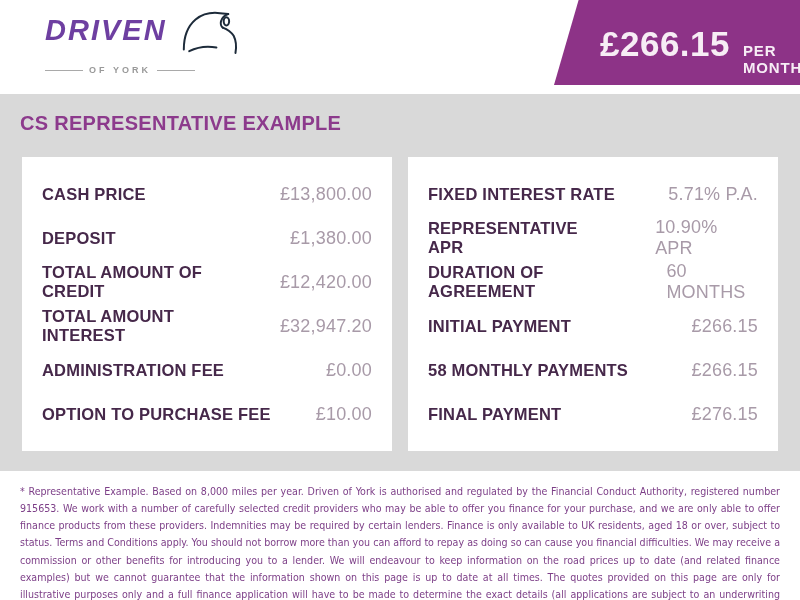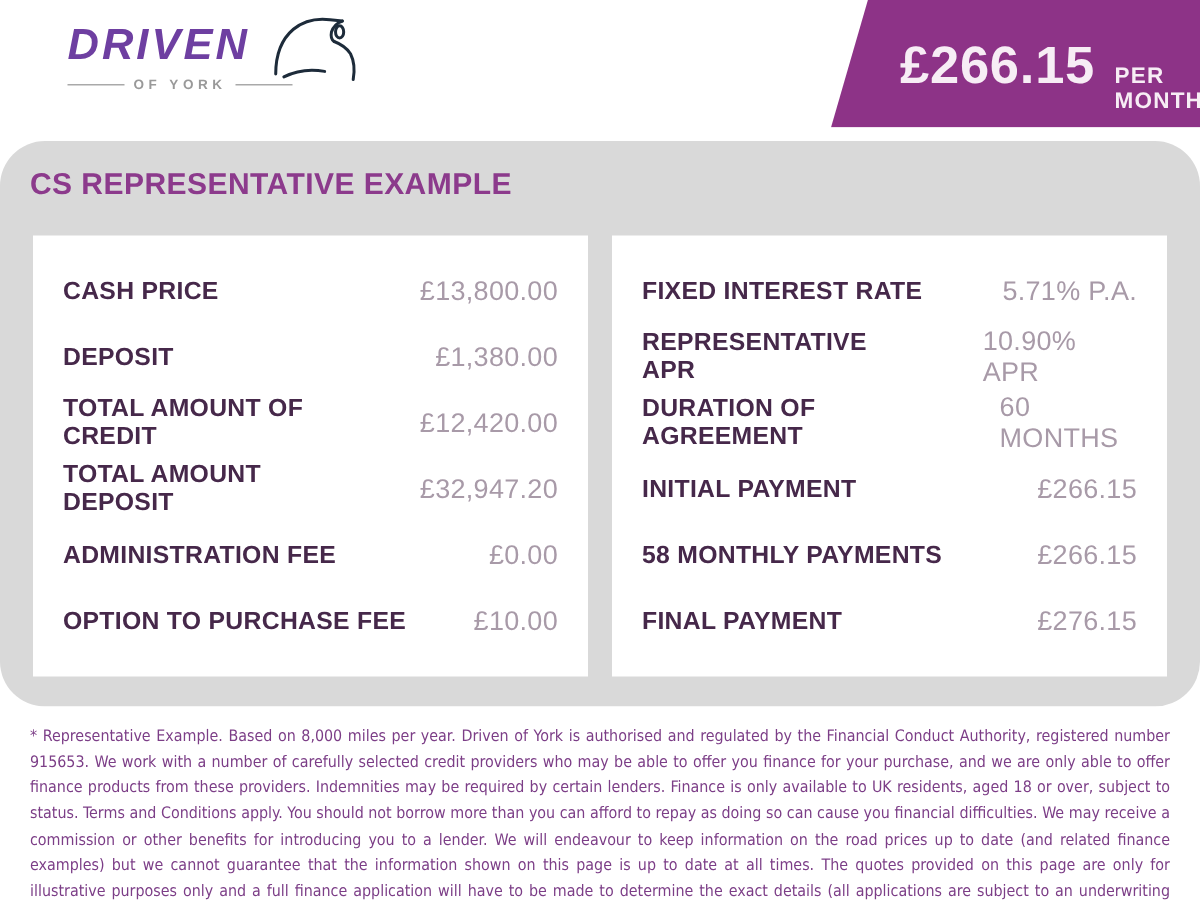--- a/index.html
+++ b/index.html
@@ -14,42 +14,42 @@
     position:relative;height:94px;background:#ffffff;
   }
   .logo{
     position:absolute;left:45px;top:16px;width:200px;
   }
   .logo-brand{
     font-size:29px;font-weight:bold;font-style:italic;
     letter-spacing:2px;color:#6e3fa1;line-height:1;
   }
   .logo-sub{
-    display:flex;align-items:center;gap:6px;margin-top:6px;width:150px;
+    display:flex;align-items:center;gap:6px;margin-top:20px;width:150px;
   }
   .logo-sub .rule{flex:1;height:1px;background:#a9a9a9;}
   .logo-sub-text{
     font-size:9px;letter-spacing:3px;color:#999999;font-weight:bold;
   }
   .car-sketch{position:absolute;left:182px;top:6px;}
   .price-badge{
     position:absolute;top:0;right:0;width:246px;height:85px;
     background:#8d3387;
     clip-path:polygon(10% 0,100% 0,100% 100%,0 100%);
     color:#f7edf5;
   }
   .price-badge-inner{
     display:flex;align-items:baseline;gap:13px;
     padding:24px 0 0 46px;
   }
   .price-amount{font-size:35px;font-weight:bold;letter-spacing:0.5px;}
   .price-per{font-size:15px;font-weight:bold;letter-spacing:0.8px;}
   
   .body-gray{
-    height:377px;background:#d9d9d9;padding:0;border-radius:30px;
+    height:377px;background:#d9d9d9;padding:0;
   }
   .page-title{
     margin:0;padding:18px 0 0 20px;
     font-size:20px;font-weight:bold;color:#8c3a8c;
     letter-spacing:0.3px;
   }
   .panels{
     display:flex;gap:16px;margin:22px 22px 0 22px;
   }
   .panel{
@@ -118,21 +118,21 @@
       </div>
       <div class="finance-row">
         <span class="finance-label">DEPOSIT</span>
         <span class="finance-value">£1,380.00</span>
       </div>
       <div class="finance-row">
         <span class="finance-label">TOTAL AMOUNT OF CREDIT</span>
         <span class="finance-value">£12,420.00</span>
       </div>
       <div class="finance-row">
-        <span class="finance-label">TOTAL AMOUNT DEPOSIT</span>
+        <span class="finance-label">TOTAL AMOUNT INTEREST</span>
         <span class="finance-value">£32,947.20</span>
       </div>
       <div class="finance-row">
         <span class="finance-label">ADMINISTRATION FEE</span>
         <span class="finance-value">£0.00</span>
       </div>
       <div class="finance-row">
         <span class="finance-label">OPTION TO PURCHASE FEE</span>
         <span class="finance-value">£10.00</span>
       </div>

